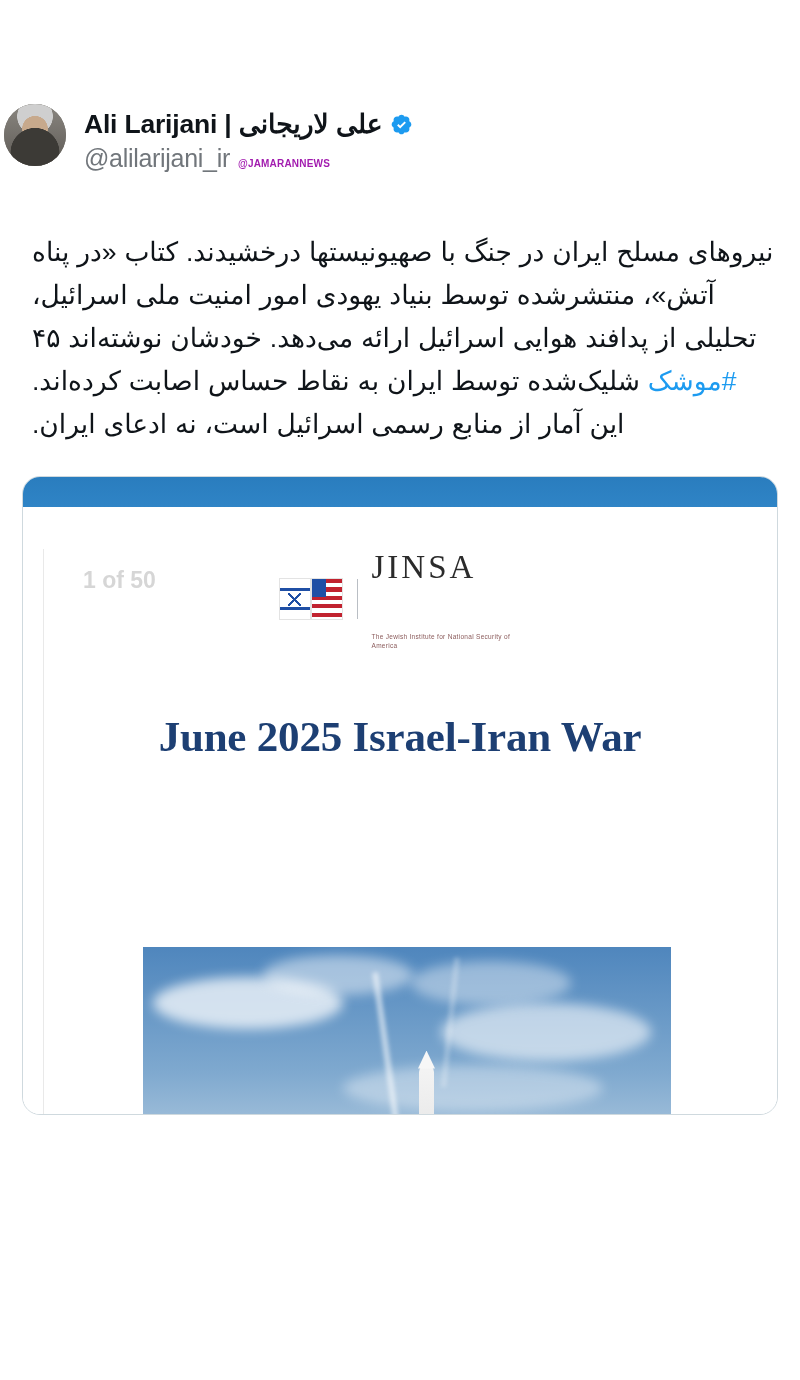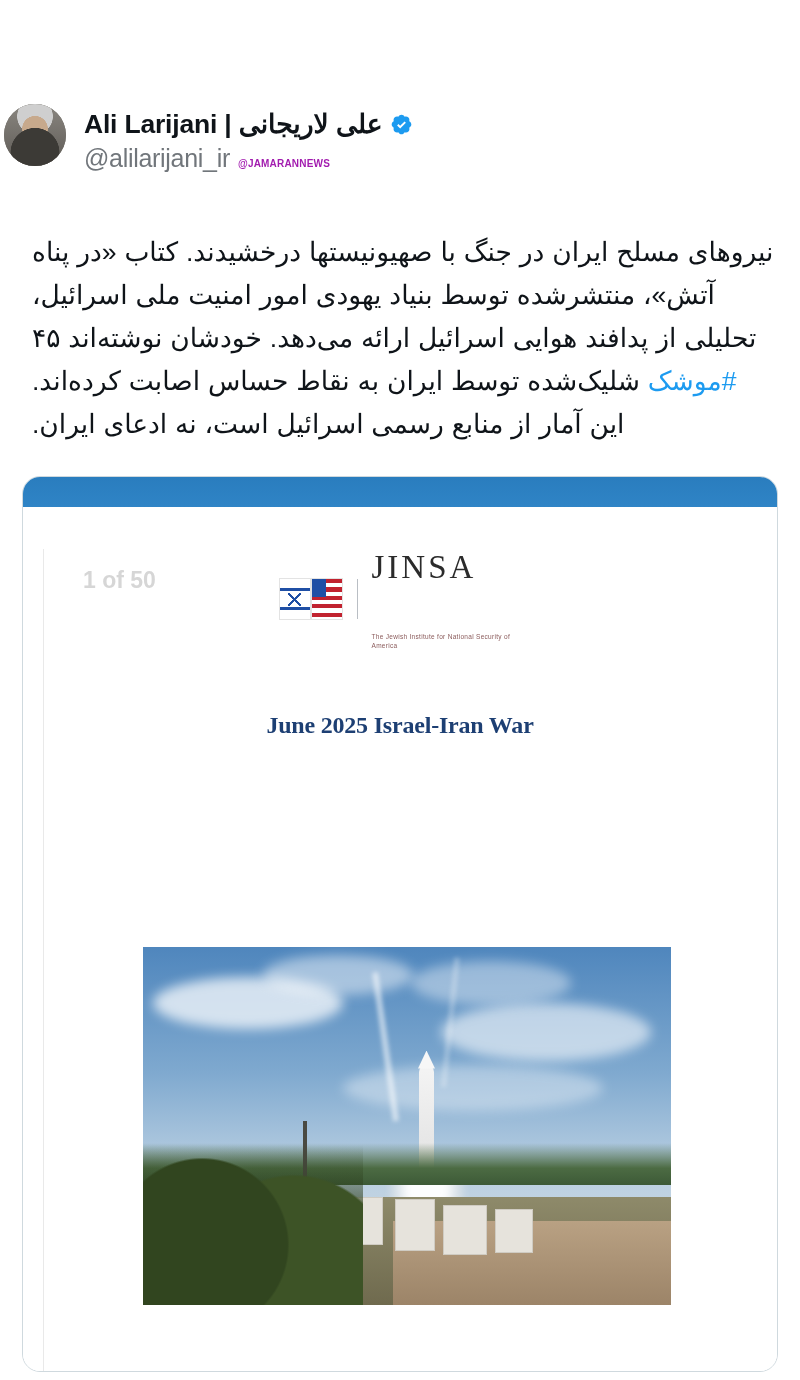--- a/index.html
+++ b/index.html
@@ -110,21 +110,21 @@
   .hashtag { color: #1d9bf0; }
 
   
   .media {
     margin: 30px 18px 0 18px;
     border: 1px solid #cfd9de;
     border-radius: 18px;
     overflow: hidden;
     background: #fff;
     position: relative;
-    height: 896px;
+    height: 639px;
   }
 
   .media-topbar {
     height: 30px;
     background: #2c7fc0;
     background: linear-gradient(#2a7dbe, #2f84c6);
   }
 
   .media-inner {
     position: relative;
@@ -240,21 +240,21 @@
     font-weight: bold;
     letter-spacing: -0.2px;
   }
   .report-title .t2 {
     font-size: 33.5px;
     font-weight: bold;
     margin-top: 6px;
     letter-spacing: -0.2px;
   }
   .report-title .t3 {
-    font-size: 24px;
+    font-size: 43px;
     font-weight: bold;
     margin-top: 4px;
     letter-spacing: -0.2px;
   }
 
   
   .photo {
     position: absolute;
     left: 120px;
     top: 398px;

